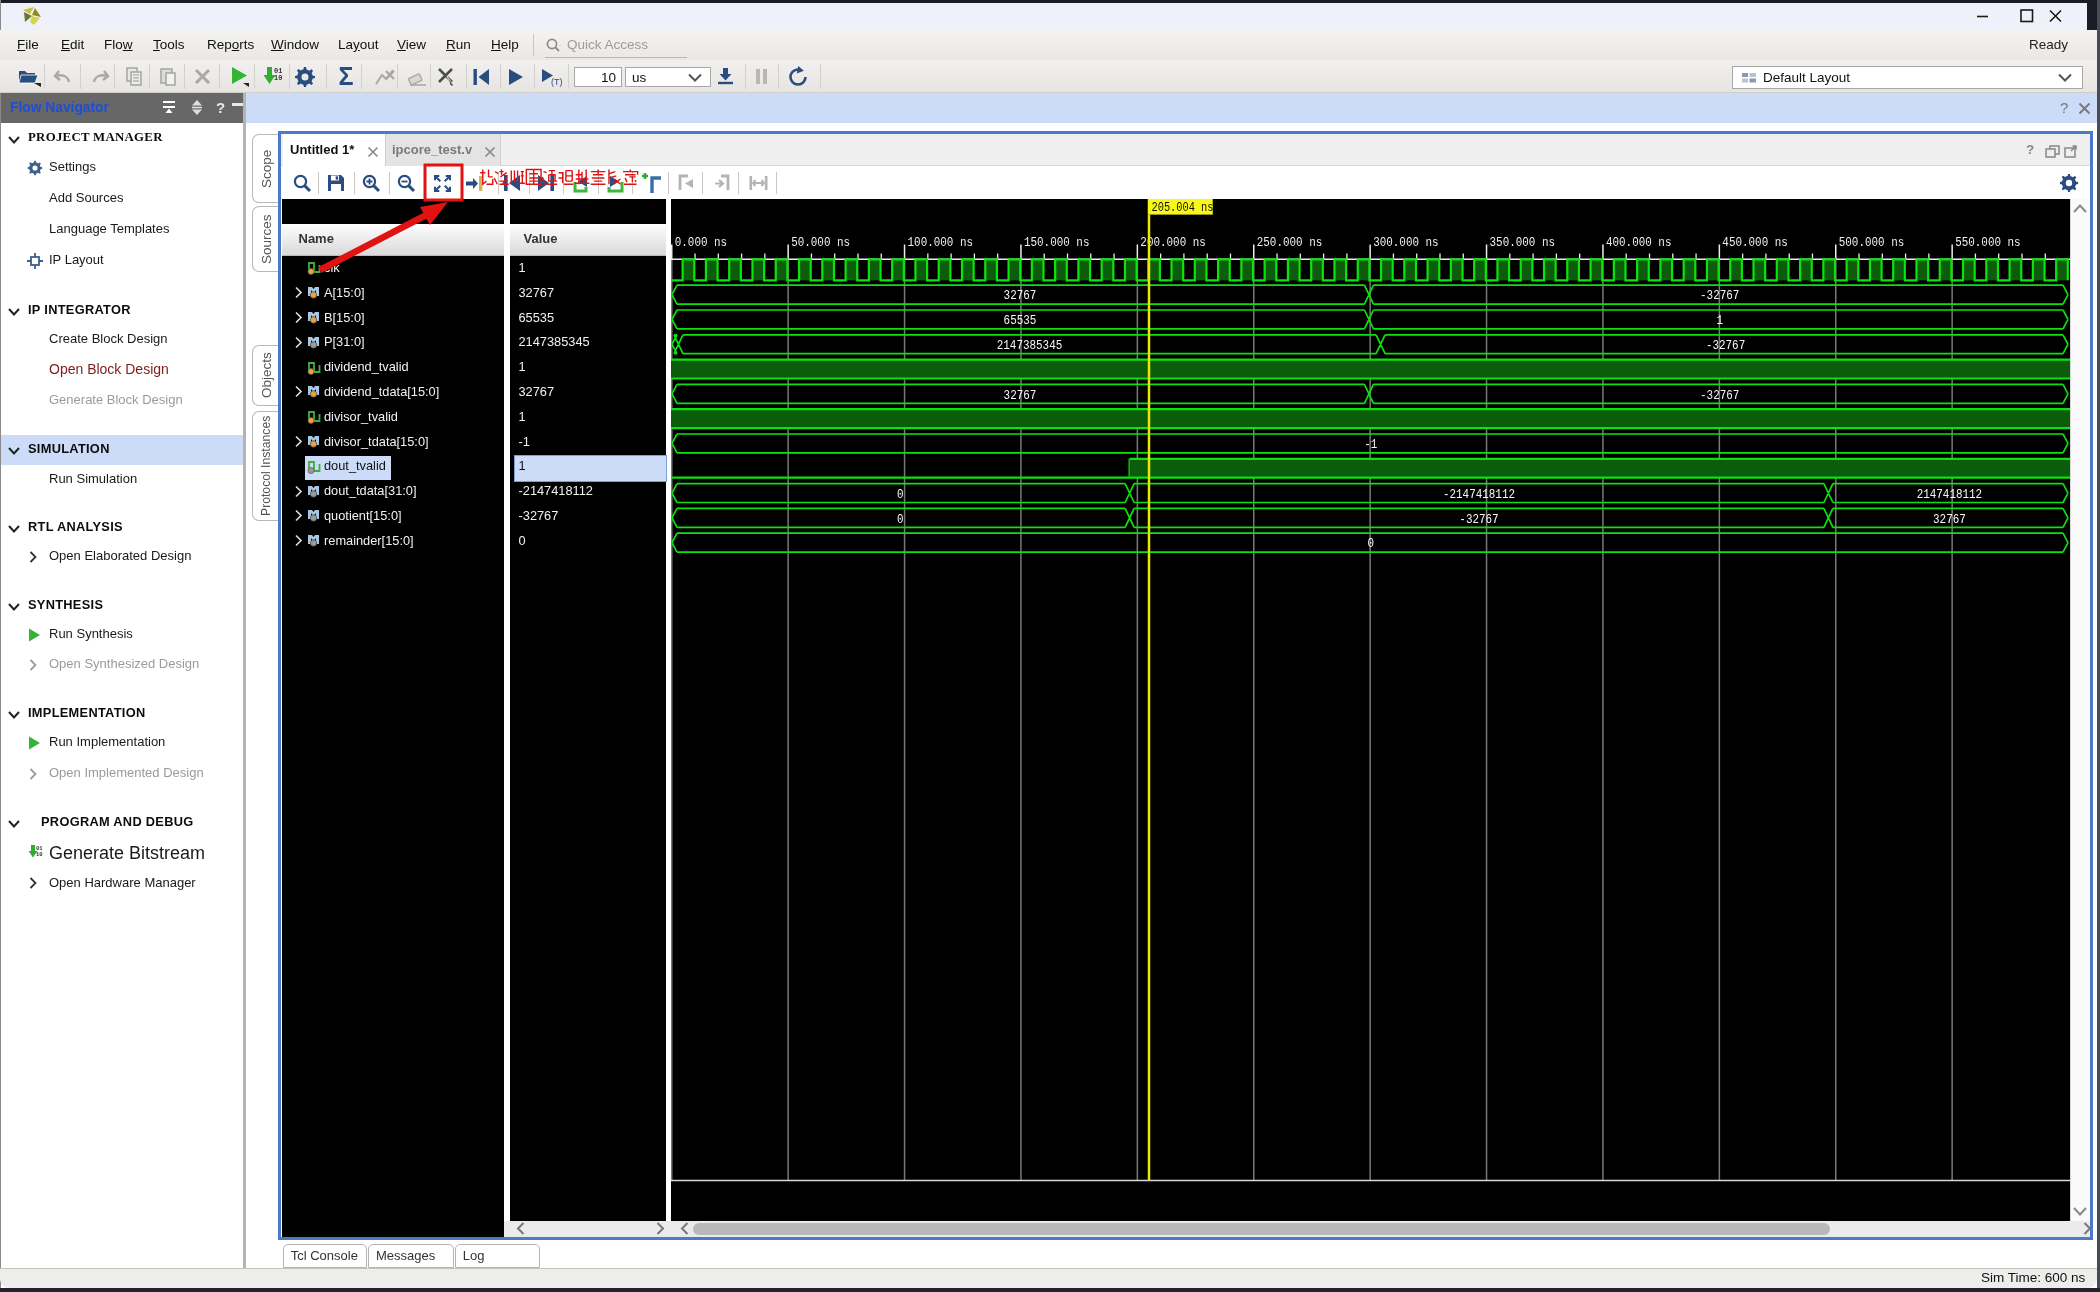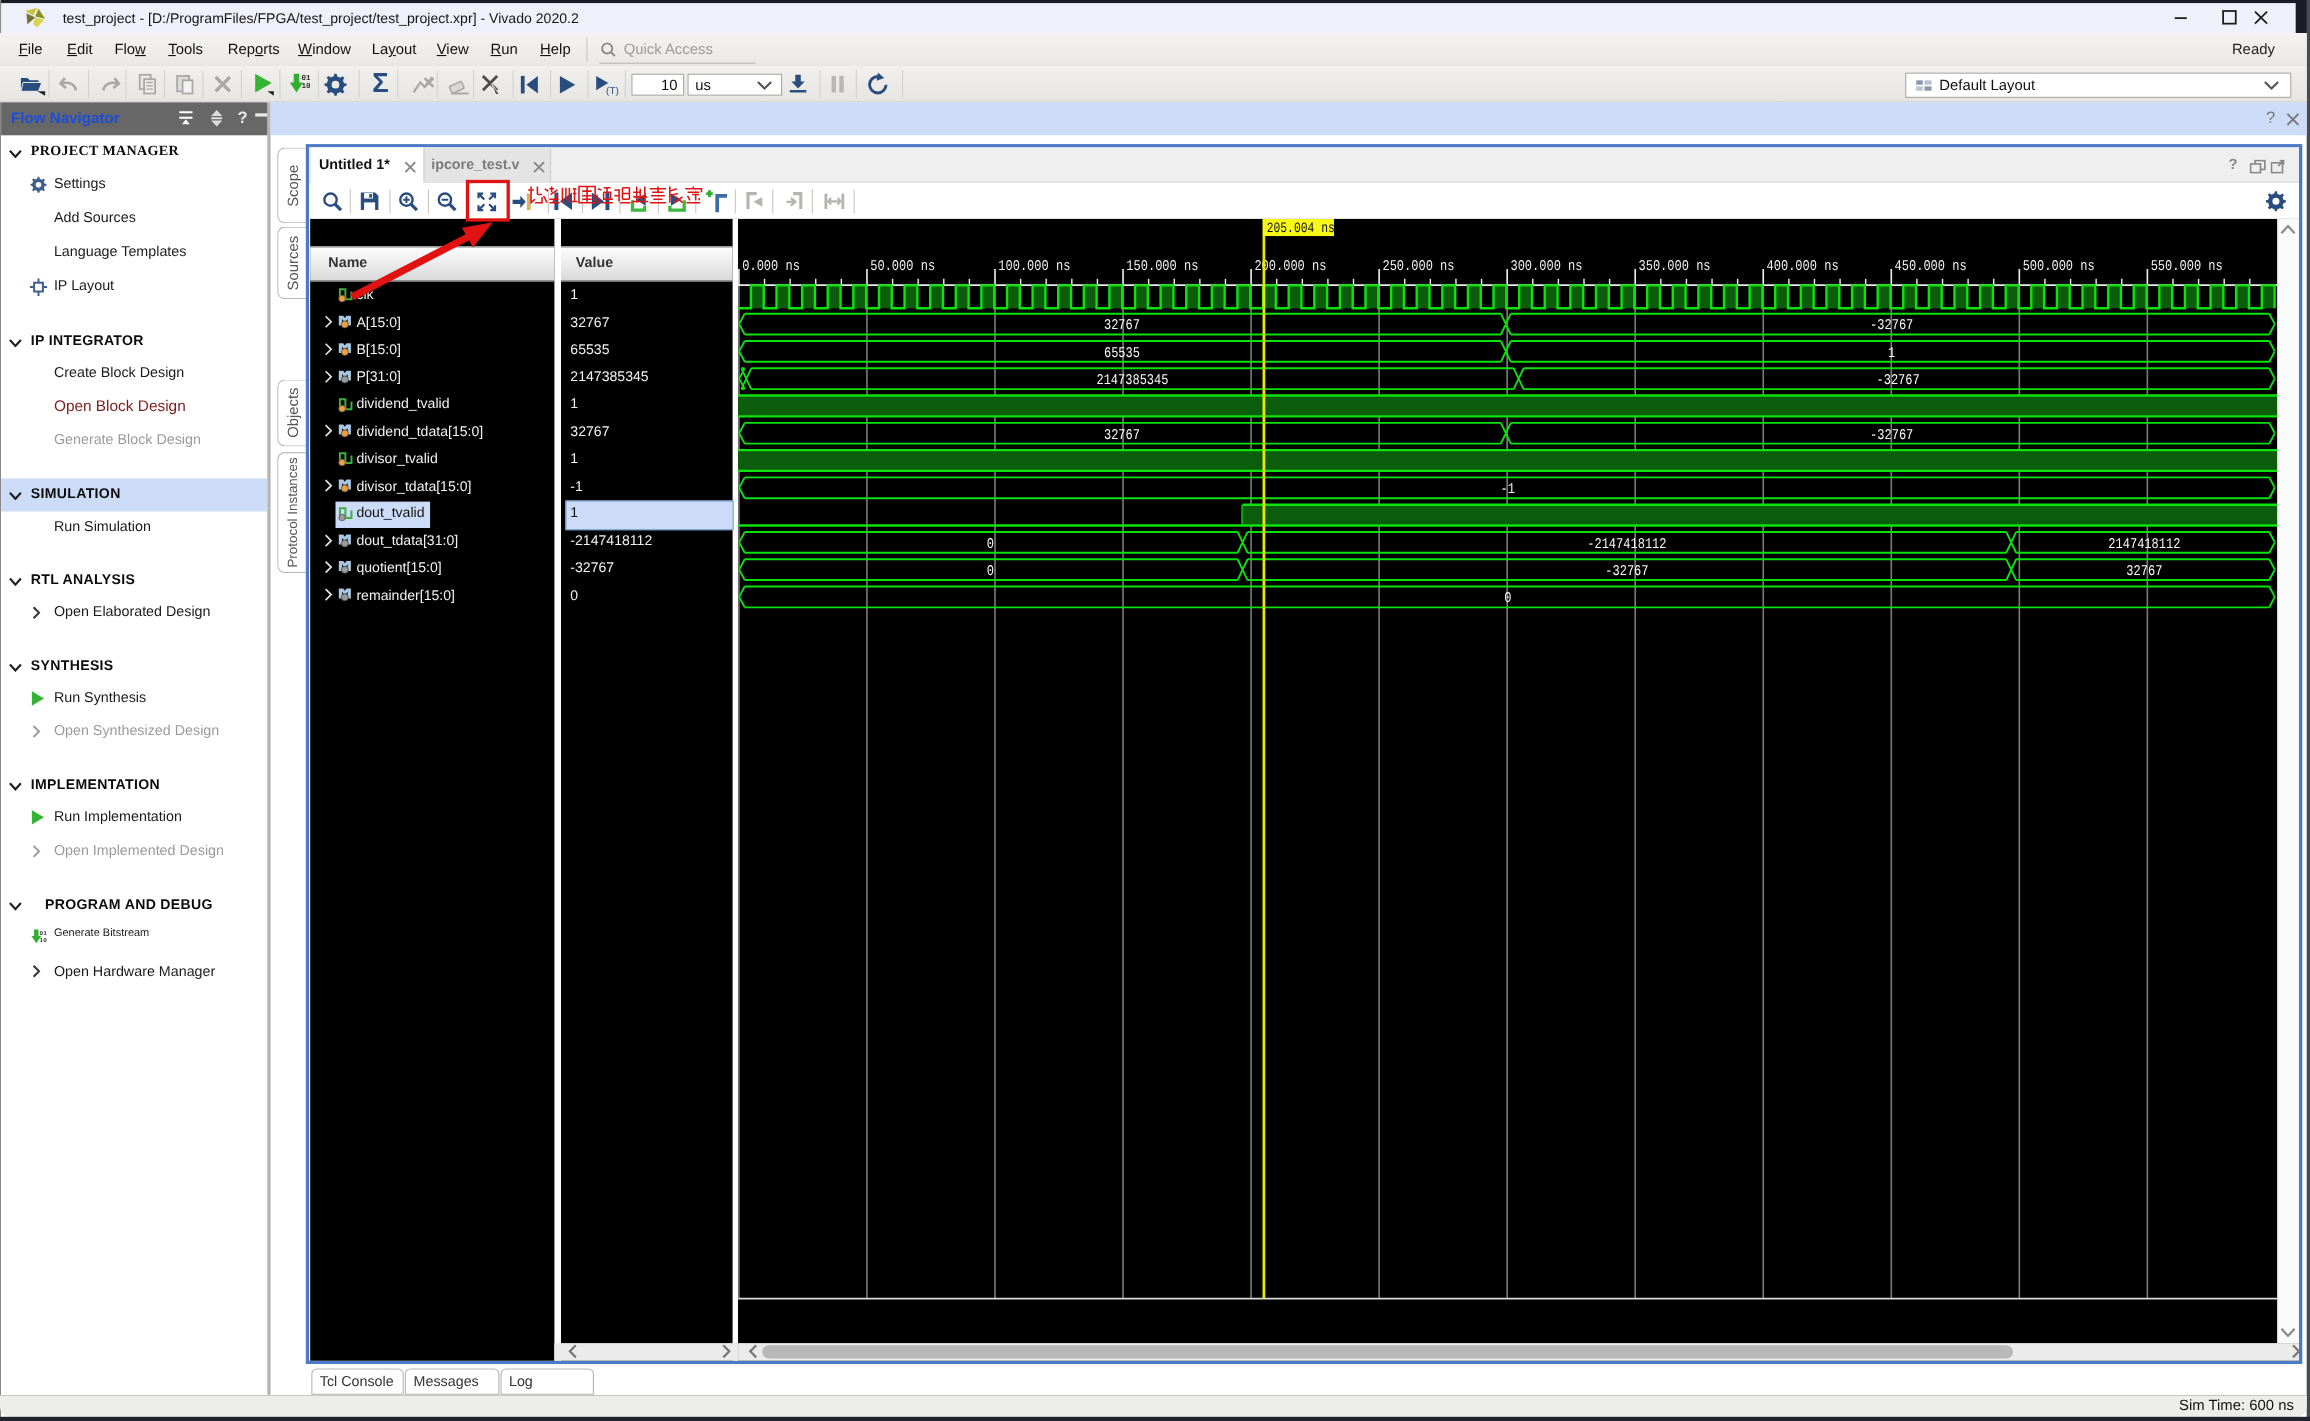--- a/index.html
+++ b/index.html
@@ -10,21 +10,20 @@
     <div class="a" style="left:0;top:3px;width:2100px;height:27px;background:#eef1fa;"></div>
     <div class="a" style="left:2087px;top:0;width:13px;height:30px;background:#1c1c26;"></div>
     <div class="a" style="left:2097px;top:0;width:3px;height:1292px;background:#4a4a55;"></div>
     <div class="a" style="left:0;top:0;width:1px;height:1292px;background:#8a8a8a;"></div>
     <svg class="a" style="left:20px;top:6px" width="24" height="22" viewBox="0 0 24 22">
 <path d="M3 4 L14 1 L10 8 Z" fill="#c8c23a"></path>
 <path d="M15 2 L21 11 L12 9 Z" fill="#8a8f1e"></path>
 <path d="M4 6 L12 10 L5 16 Z" fill="#6f7430"></path>
 <path d="M12 10 L20 12 L14 19 L10 16 Z" fill="#d6d44e"></path>
 </svg>
-    <div class="a" style="left:57px;top:3px;height:27px;line-height:27px;font-size:12.8px;color:#151515;">test_project - [D:/ProgramFiles/FPGA/test_project/test_project.xpr] - Vivado 2020.2</div>
     <svg class="a" style="left:1975px;top:8px" width="90" height="16" viewBox="0 0 90 16">
 <line x1="2" y1="8.5" x2="13" y2="8.5" stroke="#1a1a1a" stroke-width="1.6"></line>
 <rect x="46" y="2" width="11.5" height="11.5" fill="none" stroke="#1a1a1a" stroke-width="1.6"></rect>
 <path d="M83 2.5 L94 13.5 M94 2.5 L83 13.5" stroke="#1a1a1a" stroke-width="1.6" transform="translate(-8,0)"></path>
 </svg>
     <div class="a" style="left:0;top:30px;width:2097px;height:30px;background:linear-gradient(#f4f3f1,#e9e8e5);"></div>
     <div class="a" style="left:17px;top:30px;height:30px;line-height:30px;font-size:13.5px;color:#111;"><u>F</u>ile</div>
     <div class="a" style="left:61px;top:30px;height:30px;line-height:30px;font-size:13.5px;color:#111;"><u>E</u>dit</div>
     <div class="a" style="left:104px;top:30px;height:30px;line-height:30px;font-size:13.5px;color:#111;">Flo<u>w</u></div>
     <div class="a" style="left:153px;top:30px;height:30px;line-height:30px;font-size:13.5px;color:#111;"><u>T</u>ools</div>
@@ -224,21 +223,21 @@
       <path d="M1 0.5 L12 7 L1 13.5 Z" fill="#35b335"></path>
     </svg>
     <div class="a" style="left:49px;top:764.9px;font-size:13px;color:#9b9b9b;">Open Implemented Design</div>
     <svg class="a" style="left:29px;top:767.9px" width="8" height="12" viewBox="0 0 8 12">
       <path d="M1.5 1 L6.5 6 L1.5 11" fill="none" stroke="#9b9b9b" stroke-width="1.8"></path>
     </svg>
     <svg class="a" style="left:8px;top:819.7px" width="12" height="8" viewBox="0 0 12 8">
       <path d="M1 1 L6 6.5 L11 1" fill="none" stroke="#222" stroke-width="2"></path>
     </svg>
     <div class="a" style="left:41px;top:813.7px;font-size:12.8px;font-weight:bold;color:#0c0c0c;letter-spacing:0.3px;">PROGRAM AND DEBUG</div>
-    <div class="a" style="left:49px;top:842.8px;font-size:10px;color:#1a1a1a;">Generate Bitstream</div>
+    <div class="a" style="left:49px;top:842.8px;font-size:18px;color:#1a1a1a;">Generate Bitstream</div>
     <svg class="a" style="left:27px;top:843.8px" width="16" height="17" viewBox="0 0 16 17">
       <path d="M4 1 L8 1 L8 7 L10.5 7 L6 13.5 L1.5 7 L4 7 Z" fill="#2fae2f"></path>
       <text x="9" y="6" font-size="5.5" font-weight="bold" fill="#333" font-family="Liberation Mono,monospace">01</text>
       <text x="9" y="12" font-size="5.5" font-weight="bold" fill="#333" font-family="Liberation Mono,monospace">10</text>
     </svg>
     <div class="a" style="left:49px;top:831px;font-size:13px;color:#1a1a1a;margin-top:44px;">Open Hardware Manager</div>
     <svg class="a" style="left:29px;top:876.5px" width="8" height="12" viewBox="0 0 8 12">
       <path d="M1.5 1 L6.5 6 L1.5 11" fill="none" stroke="#333" stroke-width="1.8"></path>
     </svg>
     <div class="a" style="left:246px;top:93px;width:1851px;height:30px;background:#ccdbf7;"></div>

